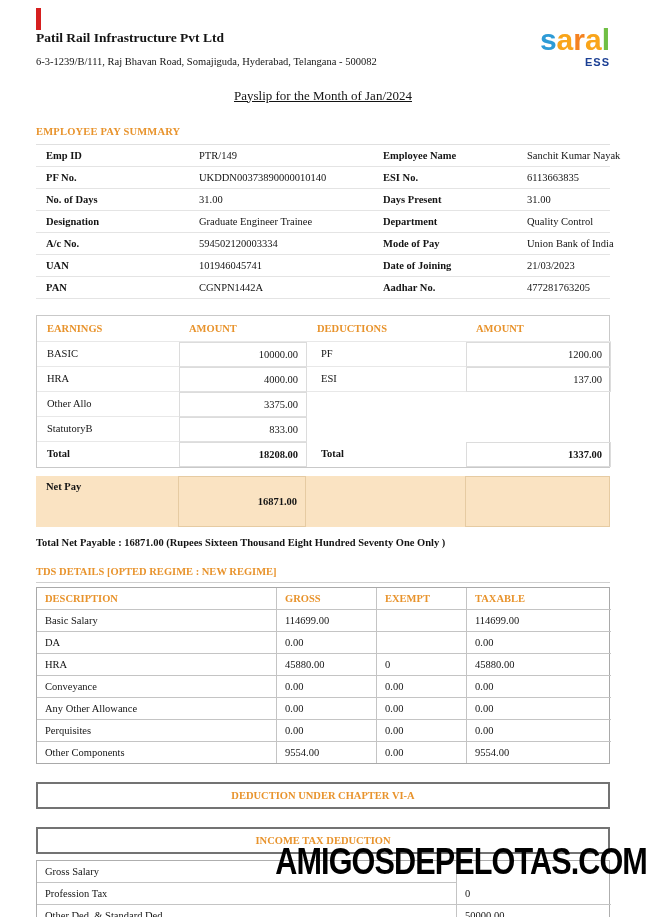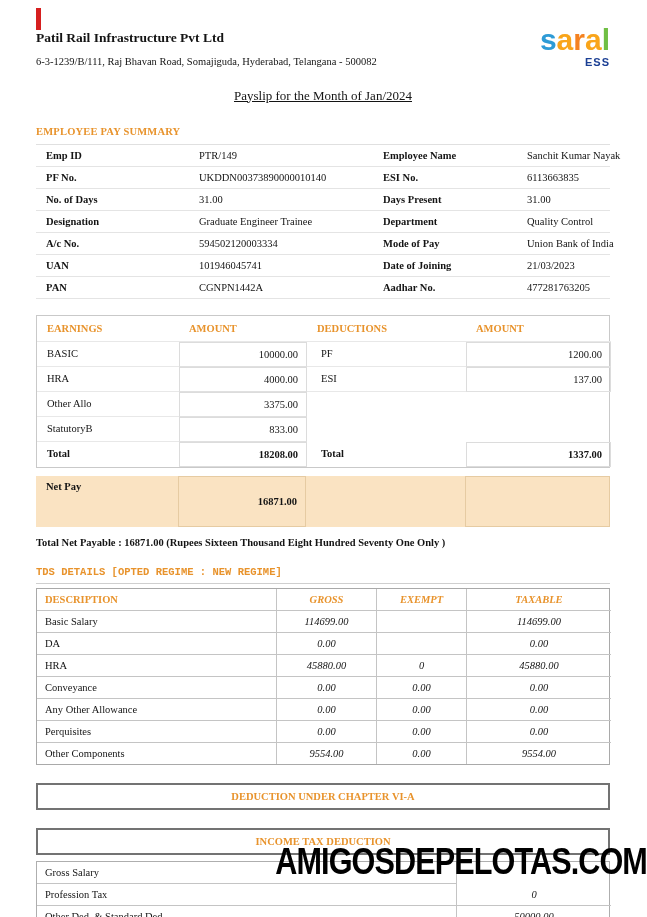--- a/index.html
+++ b/index.html
@@ -52,28 +52,28 @@
   .e-total .e-amt { border: 1px solid #dcdcdc; }
 
   
   .netpay-row { display: grid; grid-template-columns: 142px 128px 159px 145px; background: #FAE3C2; margin-top: 8px; }
   .np-cell { font-size: 10.5px; font-weight: bold; padding: 5px 10px; }
   .np-amt { text-align: right; padding: 19px 8px; border: 1px solid #e6cba2; }
   .np-box { border: 1px solid #e6cba2; }
   .netpay-note { font-weight: bold; font-size: 10.5px; margin-top: 10px; }
 
   
-  .tds-title { color: #E8932C; font-weight: bold; font-size: 10.5px; margin-top: 18px; padding-bottom: 5px; border-bottom: 1px solid #cfcfcf; font-family: Liberation Mono, monospace; }
+  .tds-title { color: #E8932C; font-weight: bold; font-size: 10.5px; margin-top: 18px; padding-bottom: 5px; border-bottom: 1px solid #cfcfcf; }
   .tds-table { margin-top: 4px; border: 1px solid #a9a9a9; }
   .t-row { display: grid; grid-template-columns: 240px 100px 90px 144px; }
   .t-cell { font-size: 10.5px; padding: 5px 8px; border-bottom: 1px solid #c4c4c4; border-right: 1px solid #c4c4c4; }
   .t-row .t-cell:last-child { border-right: none; }
   .t-row:last-child .t-cell { border-bottom: none; }
   .t-head .t-cell { color: #E8932C; font-weight: bold; }
-  .num { text-align: center; font-style: italic; }
+  .num { text-align: left; }
 
   
   .box-title { margin-top: 18px; border: 2px solid #737373; text-align: center; color: #E8932C; font-weight: bold; font-size: 10.5px; padding: 6px; }
 
   
   .inc-table { margin-top: 6px; border: 1px solid #aeaeae; }
   .i-row { display: grid; grid-template-columns: 420px 154px; }
   .i-cell { font-size: 10.5px; padding: 5px 8px; border-bottom: 1px solid #c4c4c4; }
   .i-label { border-right: 1px solid #c4c4c4; }
   .i-row:last-child .i-cell { border-bottom: none; }

